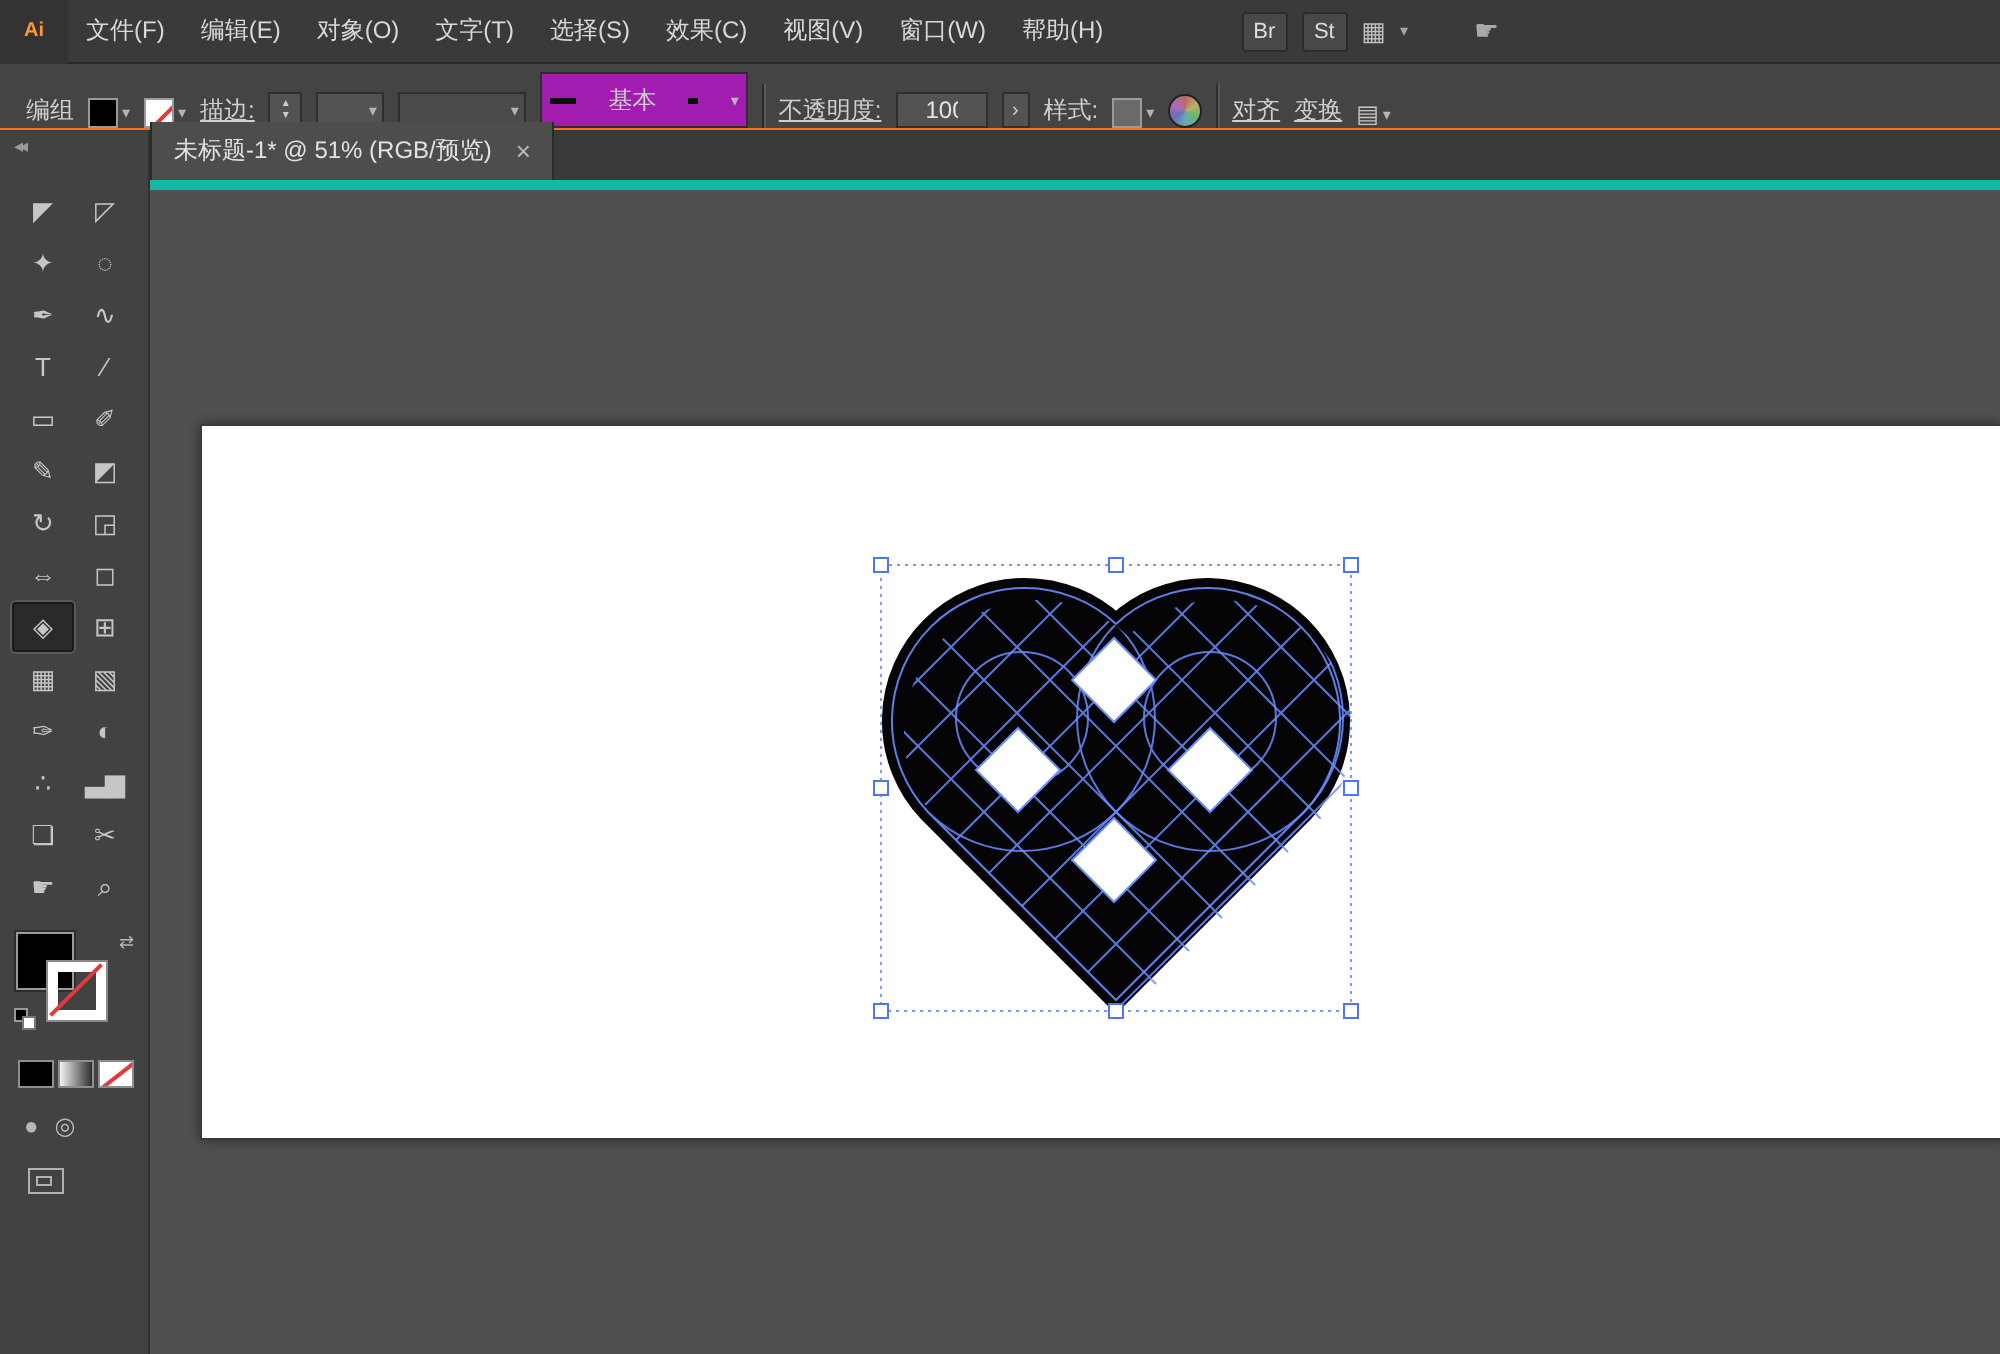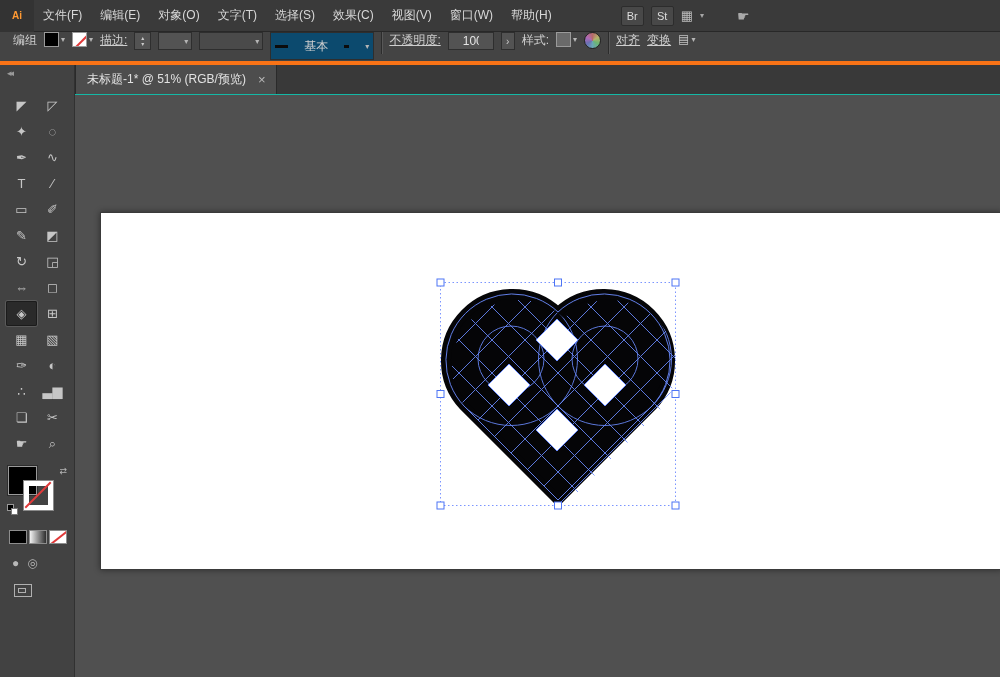--- a/index.html
+++ b/index.html
@@ -13,38 +13,38 @@
   .menubar-items{display:flex;align-items:center;height:32px}
   .menu-item{padding:0 9px;height:16px;display:flex;align-items:center;cursor:default;white-space:nowrap}
   .mb-right{display:flex;align-items:center;margin-left:60px;gap:7px}
   .tile{min-width:23px;height:20px;background:#484848;border:1px solid #2c2c2c;border-radius:2px;
     color:#ddd;font-size:11px;display:flex;align-items:center;justify-content:center;padding:0 3px}
   .mb-icon{color:#bdbdbd;font-size:13px}
   .mb-icon.hand{margin-left:26px;font-size:14px;color:#a9a9a9}
   .chev{color:#a5a5a5;font-size:8px}
   
   .controlbar{position:absolute;left:0;top:32px;width:1000px;height:33px;background:#444;
-    border-bottom:4px solid #f97316;display:flex;align-items:flex-start;color:#cfcfcf;font-size:12px;
+    border-bottom:1px solid #f97316;display:flex;align-items:flex-end;color:#cfcfcf;font-size:12px;
     gap:7px;padding:0 13px}
   .cb-label{white-space:nowrap}
   .ulabel{text-decoration:underline}
   .swgroup{display:flex;align-items:center;gap:2px}
   .swatch{width:15px;height:15px;border:1px solid #9a9a9a;display:inline-block}
   .swatch.fill{background:#000}
   .swatch.none{background:#fff;position:relative;overflow:hidden}
   .swatch.none::after{content:"";position:absolute;left:-4px;top:6px;width:28px;height:2px;
     background:#e03a3a;transform:rotate(-45deg)}
   .swatch.stylebox{background:#6a6a6a}
   .dd-arrow{font-size:8px;color:#b5b5b5}
   .stepper{width:17px;height:18px;background:#535353;border:1px solid #2e2e2e;display:flex;
     flex-direction:column;align-items:center;justify-content:center;font-size:6px;color:#ccc;line-height:6px}
   .dropdown{height:18px;background:#535353;border:1px solid #2e2e2e;display:flex;align-items:center;
     justify-content:flex-end;padding:0 3px}
   .w34{width:34px}.w64{width:64px;background:#4a4a4a}
-  .brushdd{width:104px;height:18px;background:#0c4a6e;border:1px solid #2e2e2e;display:flex;
+  .brushdd{width:104px;height:18px;background:#a21caf;border:1px solid #2e2e2e;display:flex;
     align-items:center;gap:16px;padding:13px 4px}
   .bline{height:3px;background:#0c0c0c;flex:1}
   .bline.short{flex:.4}
   .opacity-input{width:46px;height:18px;background:#535353;border:1px solid #2e2e2e;color:#e4e4e4;
     padding:0 14px;font-size:12px;font-family:inherit}
   .arrowbtn{width:14px;height:18px;background:#535353;border:1px solid #2e2e2e;color:#ccc;
     display:flex;align-items:center;justify-content:center;font-size:10px}
   .vsep{width:1px;height:22px;background:#2c2c2c;box-shadow:1px 0 0 #585858}
   .globe{width:17px;height:17px;border-radius:50%;border:1px solid #222;
     background:conic-gradient(#b56a6a,#b5b06a,#6ab573,#6aa6b5,#6a6fb5,#b06ab5,#b56a6a)}
@@ -73,21 +73,21 @@
   .modebtn.color{background:#000}
   .modebtn.grad{background:linear-gradient(90deg,#f2f2f2,#2e2e2e)}
   .modebtn.noneb{background:#fff;position:relative;overflow:hidden}
   .modebtn.noneb::after{content:"";position:absolute;left:-4px;top:5px;width:28px;height:2px;
     background:#e03a3a;transform:rotate(-38deg)}
   .drawrow{display:flex;gap:8px;margin:12px 0 0 12px;color:#b8b8b8;font-size:12px}
   .screenmode{width:18px;height:13px;border:1px solid #b0b0b0;margin:14px 0 0 14px;position:relative}
   .screenmode span{position:absolute;left:3px;top:3px;width:8px;height:5px;border:1px solid #b0b0b0;display:block}
   
   .tabbar{position:absolute;left:75px;top:65px;right:0;height:30px;background:#393939;
-    border-bottom:1px solid #14b8a6;display:flex;align-items:flex-end}
+    border-bottom:5px solid #14b8a6;display:flex;align-items:flex-end}
   .tab{height:29px;background:#4d4d4d;border-right:1px solid #2a2a2a;border-left:1px solid #2a2a2a;
     display:flex;align-items:center;padding:0 11px;color:#e2e2e2;font-size:12px;gap:12px}
   .tab-close{color:#b9b9b9;font-size:13px;cursor:default}
   .canvas{position:absolute;left:75px;top:95px;right:0;bottom:0;background:#505050;overflow:hidden}
   .artboard{position:absolute;left:25px;top:117px;right:-2px;height:358px;background:#fff;
     border:1px solid #3a3a3a;box-shadow:0 0 6px rgba(0,0,0,.45)}
   .artwork{position:absolute;left:361px;top:179px;width:244px;height:240px}
 </style>
 </head>
 <body>

